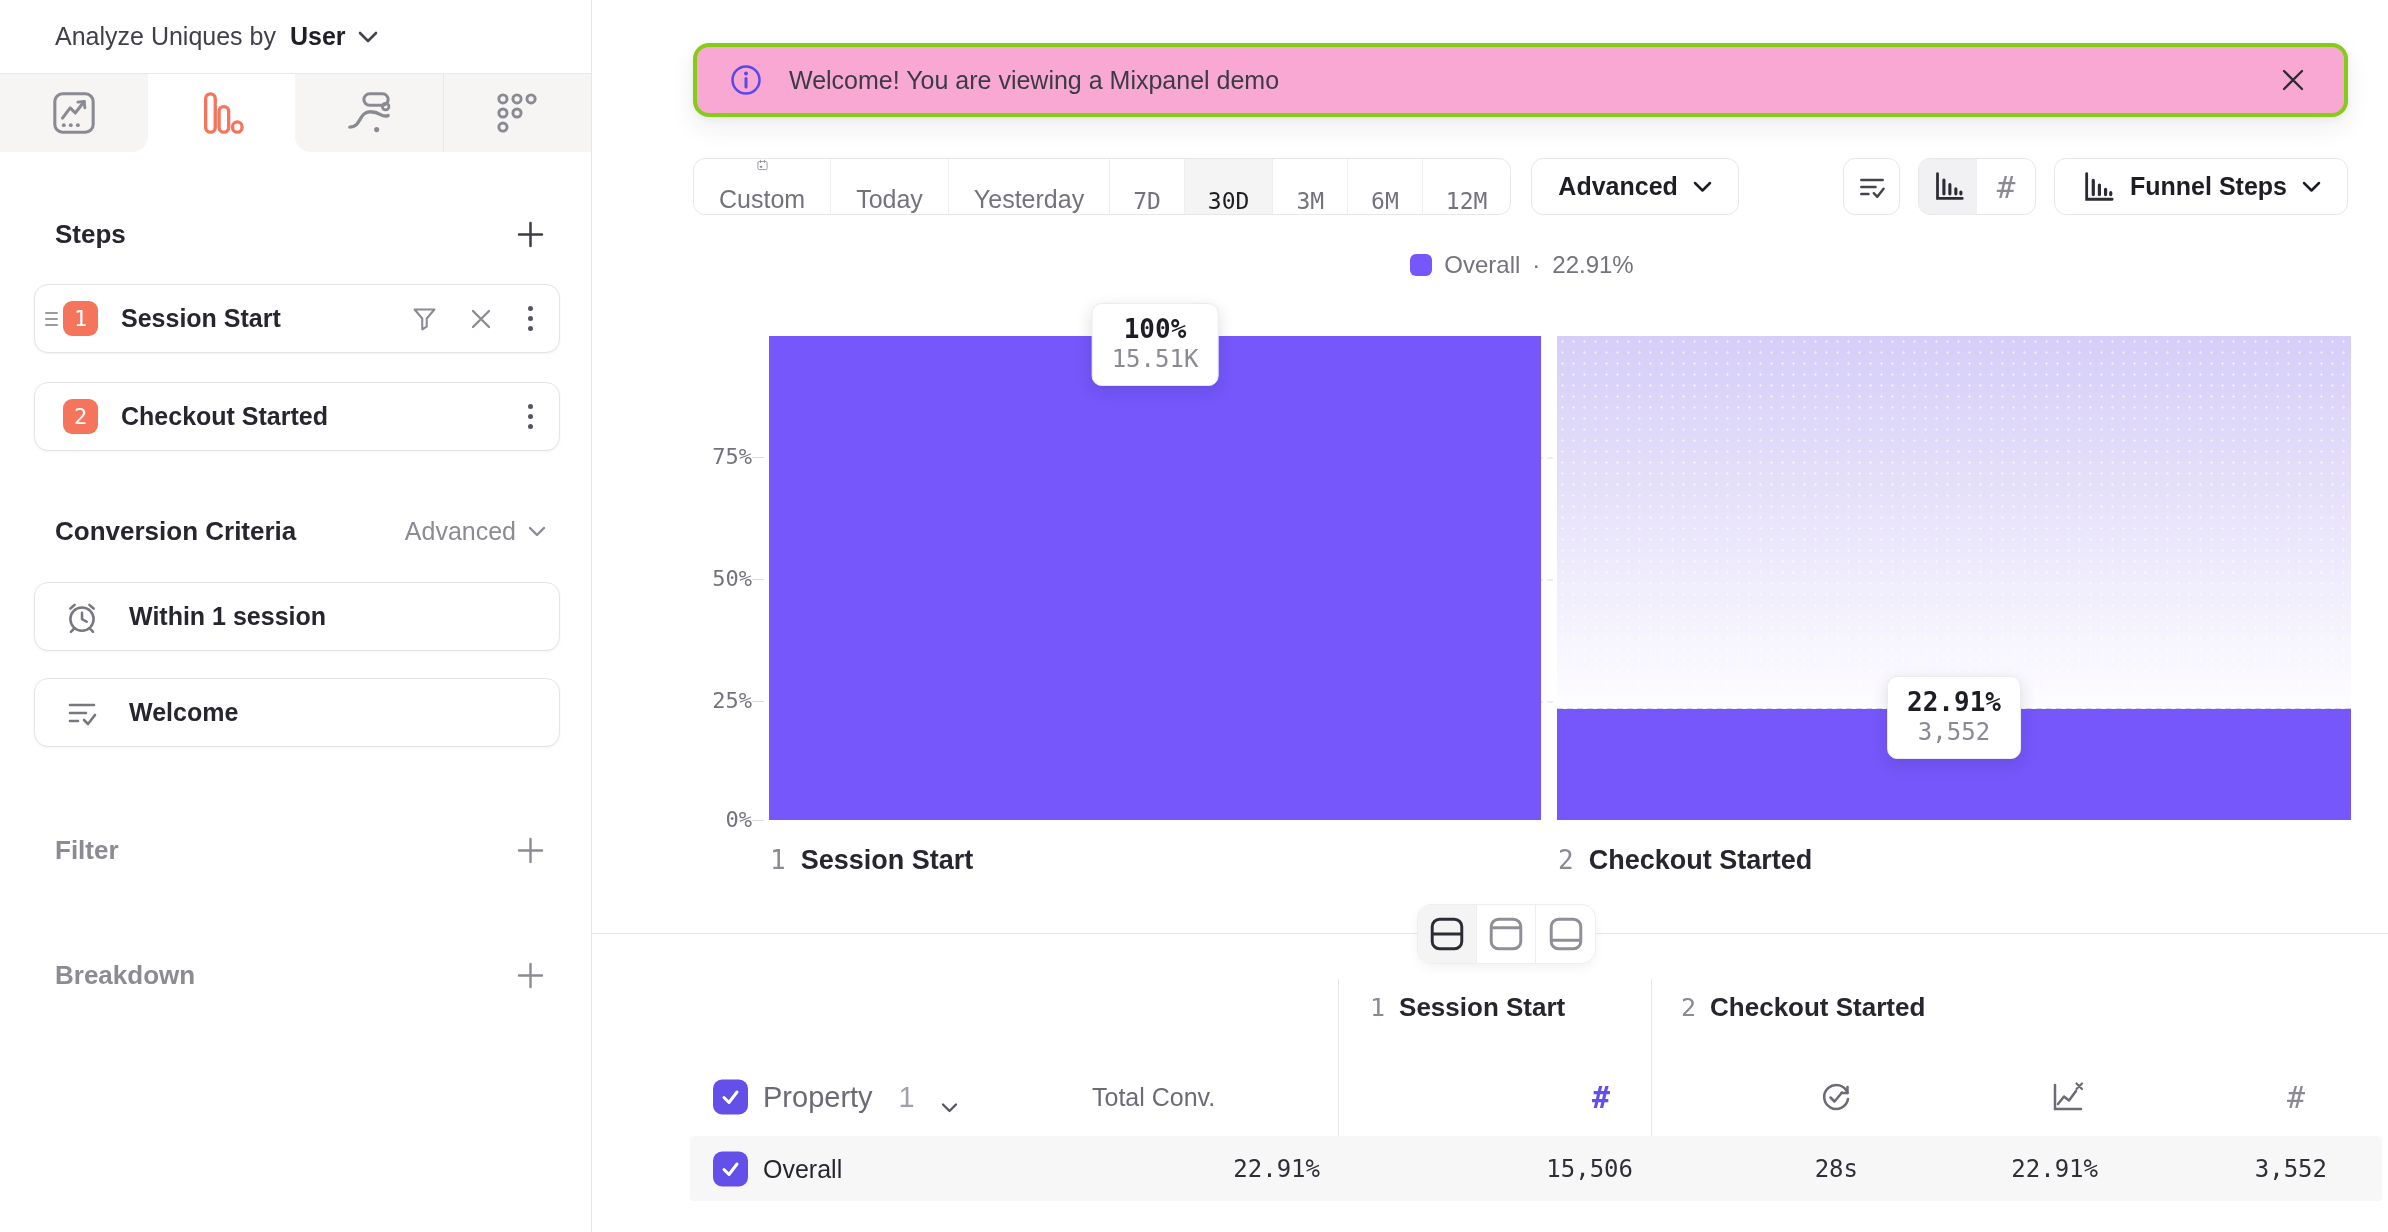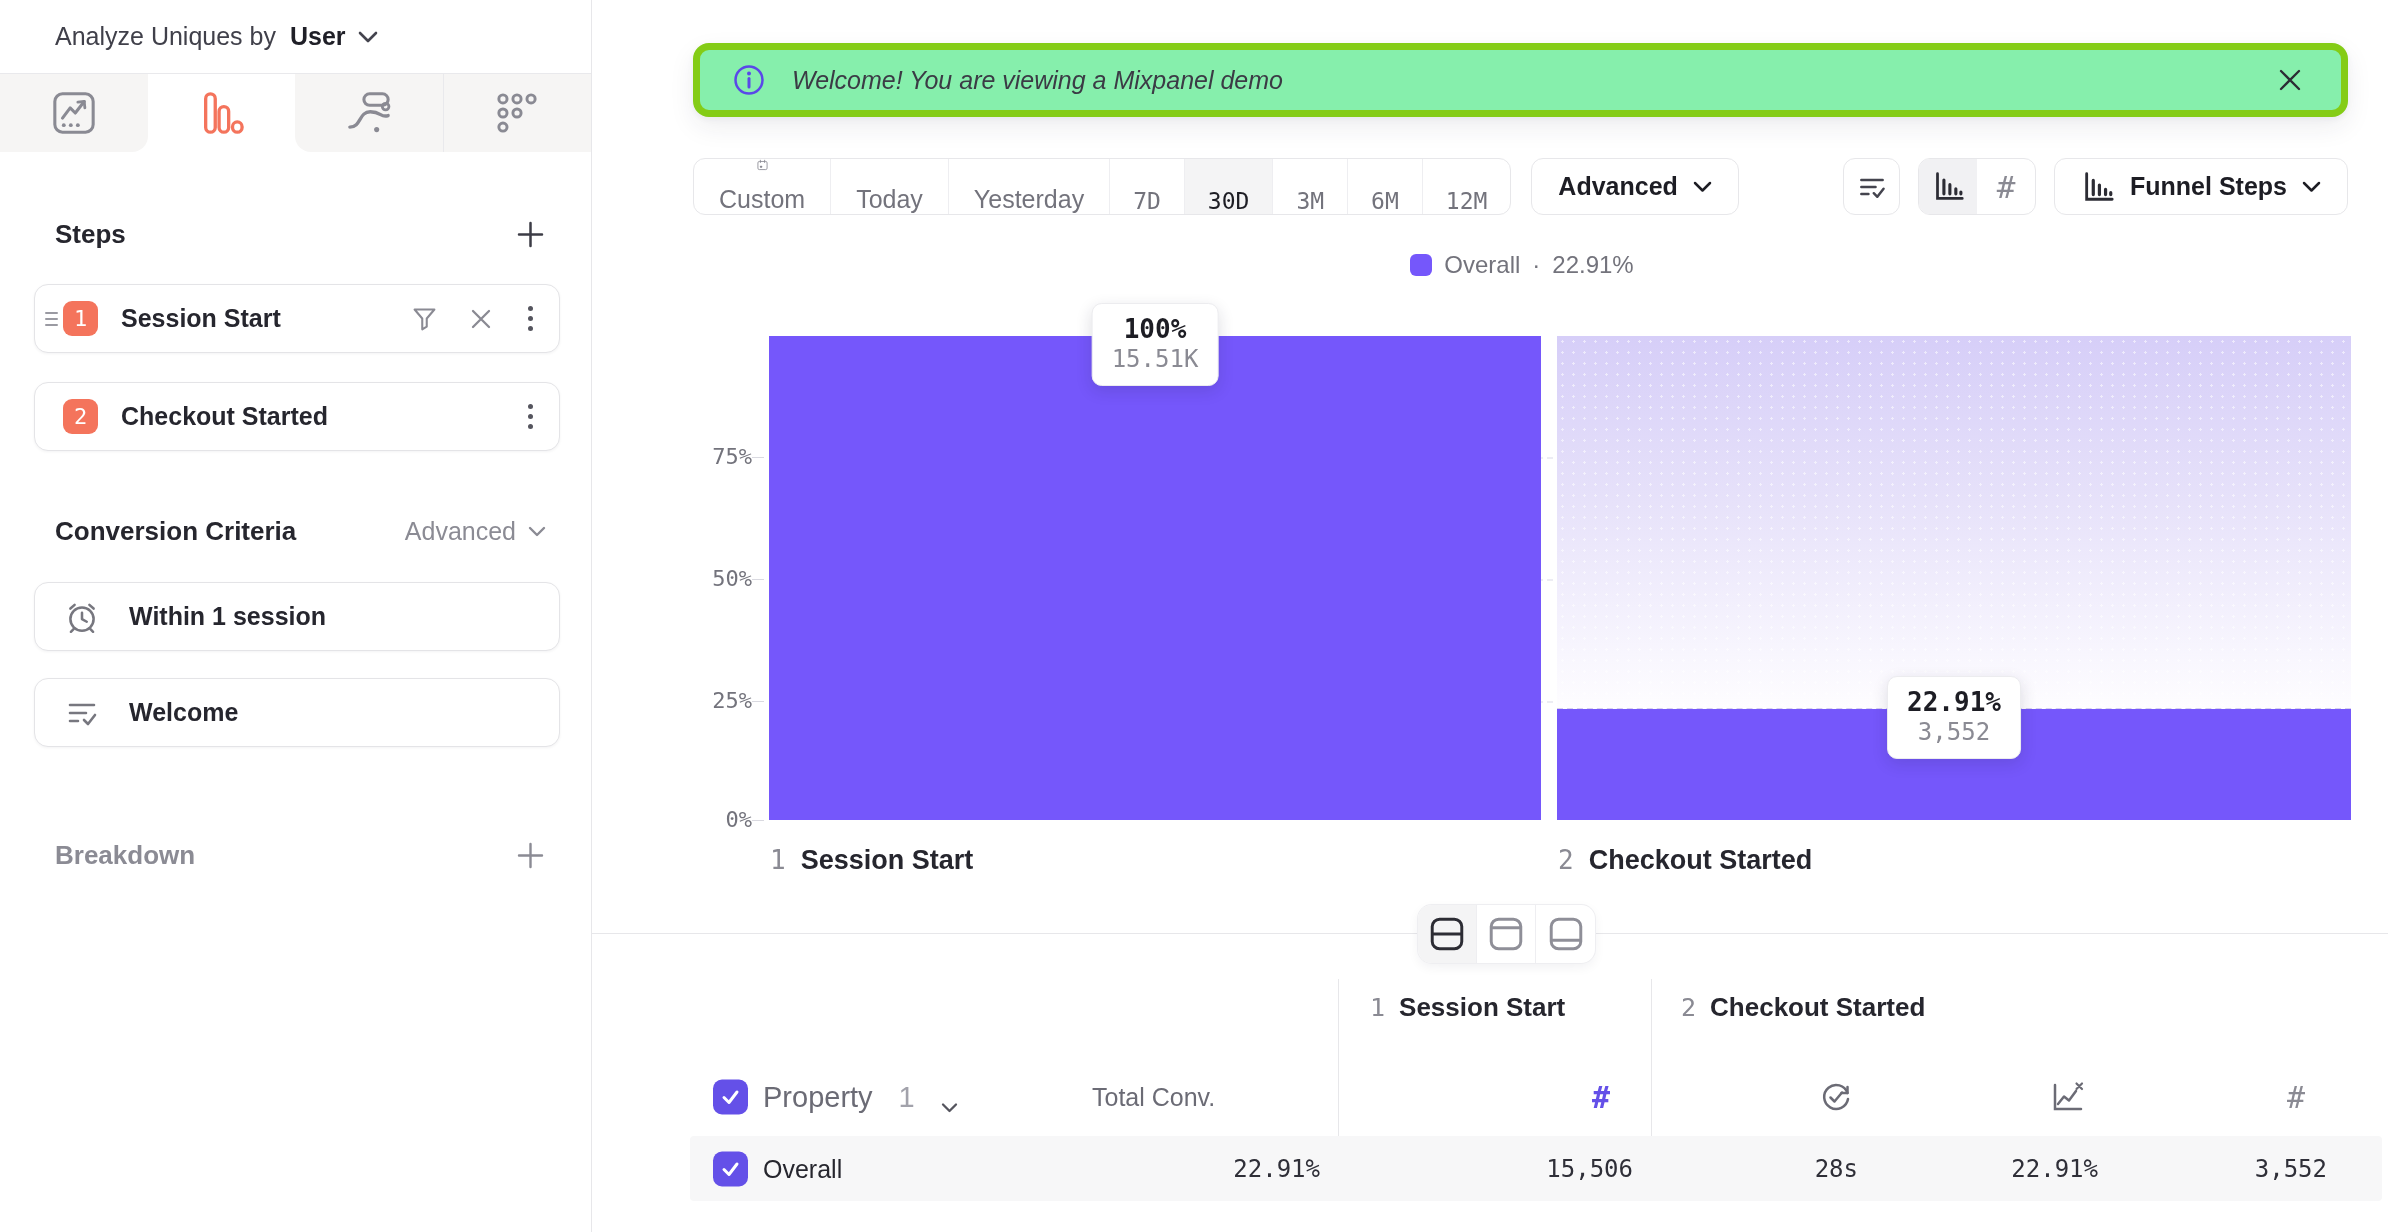--- a/index.html
+++ b/index.html
@@ -33,21 +33,21 @@
   .step-badge { width:35px; height:35px; border-radius:9px; background:#f4745c; color:#fff; font-family:"DejaVu Sans Mono",monospace; font-size:22px; display:flex; align-items:center; justify-content:center; flex:none; }
   .step-label { margin-left:23px; font-size:25px; font-weight:700; color:#26262e; }
   .step-actions { margin-left:auto; display:flex; align-items:center; gap:31px; }
   .cc-icon { width:38px; display:flex; justify-content:center; }
   .cc-label { margin-left:28px; font-size:25px; font-weight:700; color:#26262e; }
   .kebab { display:flex; flex-direction:column; gap:5px; padding:4px; }
   .kebab i { width:5px; height:5px; border-radius:50%; background:#55555e; }
 
   
   #main { position:absolute; left:592px; top:0; width:1796px; height:1232px; background:#fff; }
-  .banner { position:absolute; left:101px; top:43px; width:1655px; height:74px; background:#86efac; border:7px solid #84cc16; border-radius:16px; box-shadow:0 10px 26px rgba(40,40,70,.08),0 2px 6px rgba(40,40,70,.05); display:flex; align-items:center; padding:0 32px; z-index:6;font-style:italic; }
+  .banner { position:absolute; left:101px; top:43px; width:1655px; height:74px; background:#f9a8d4; border:4px solid #84cc16; border-radius:16px; box-shadow:0 10px 26px rgba(40,40,70,.08),0 2px 6px rgba(40,40,70,.05); display:flex; align-items:center; padding:0 32px; z-index:6; }
   .banner-text { margin-left:26px; font-size:25px; color:#3b3b45; }
   .banner-close { margin-left:auto; display:flex; padding:6px; }
 
   .toolbar { position:absolute; left:101px; top:158px; width:1655px; height:57px; display:flex; align-items:stretch; }
   .seg { display:flex; border:1px solid #e7e7ea; border-radius:12px; overflow:hidden; background:#fff; }
   .seg-item { display:flex; align-items:center; justify-content:flex-end; gap:14px; padding:0 25px; font-size:25px; color:#73737c; border-right:1px solid #eeeef1; cursor:pointer; white-space:nowrap;flex-direction:column; }
   .seg-item:last-child { border-right:none; }
   .seg-item.code { font-family:"DejaVu Sans Mono",monospace; font-size:23px; padding:0 23px; }
   .seg-item.active { background:#f4f4f5; color:#1d1d24; }
   .btn-outline { display:flex; align-items:center; gap:15px; border:1px solid #e7e7ea; border-radius:12px; padding:0 26px; font-size:25px; font-weight:700; color:#1d1d24; background:#fff; cursor:pointer; }
@@ -236,20 +236,28 @@
       <div class="card cc2">
         <span class="cc-icon">
           <svg width="36" height="36" viewBox="0 0 36 36">
             <path d="M6 10 H30 M6 18 H22 M6 26 H14" stroke="#77777f" stroke-width="2.6" stroke-linecap="round"></path>
             <path d="M20 25 L24 29 L31 20" fill="none" stroke="#77777f" stroke-width="2.6" stroke-linecap="round" stroke-linejoin="round"></path>
           </svg>
         </span>
         <span class="cc-label">Welcome</span>
       </div>
 
+      <div class="sb-section-header dim filter-header">
+        <span>Filter</span>
+        <button>
+          <svg width="31" height="31" viewBox="0 0 31 31">
+              <path d="M15.5 4 V27 M4 15.5 H27" stroke="#8b8b94" stroke-width="2.4" stroke-linecap="round"></path>
+            </svg>
+        </button>
+      </div>
 
       <div class="sb-section-header dim breakdown-header">
         <span>Breakdown</span>
         <button>
           <svg width="31" height="31" viewBox="0 0 31 31">
               <path d="M15.5 4 V27 M4 15.5 H27" stroke="#8b8b94" stroke-width="2.4" stroke-linecap="round"></path>
             </svg>
         </button>
       </div>
     </div>

